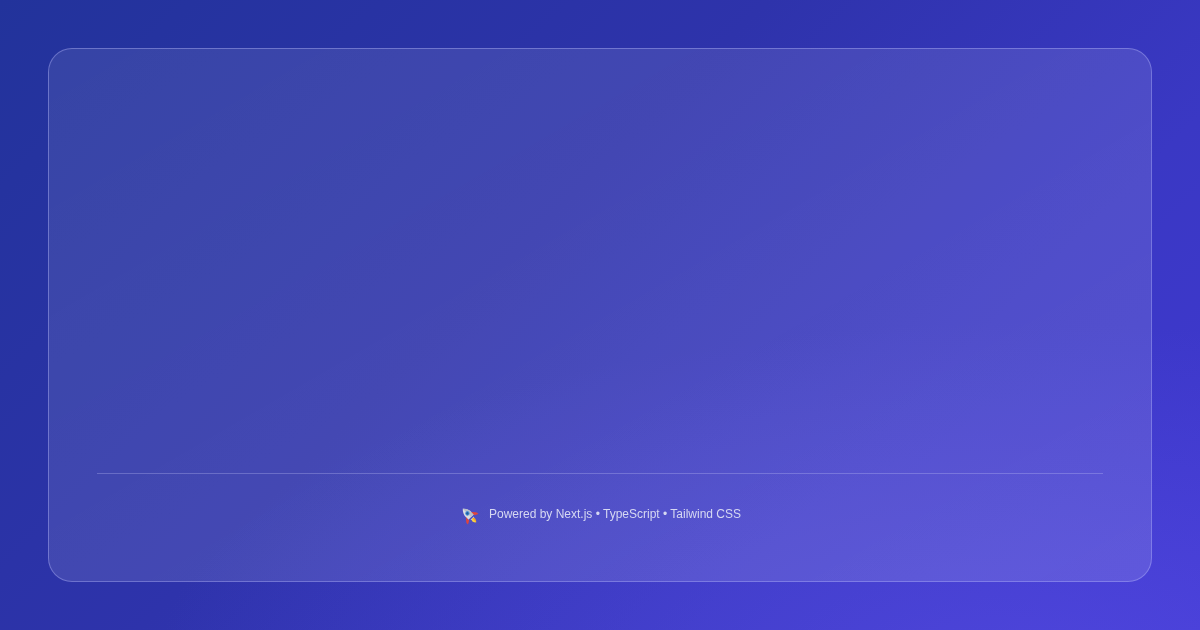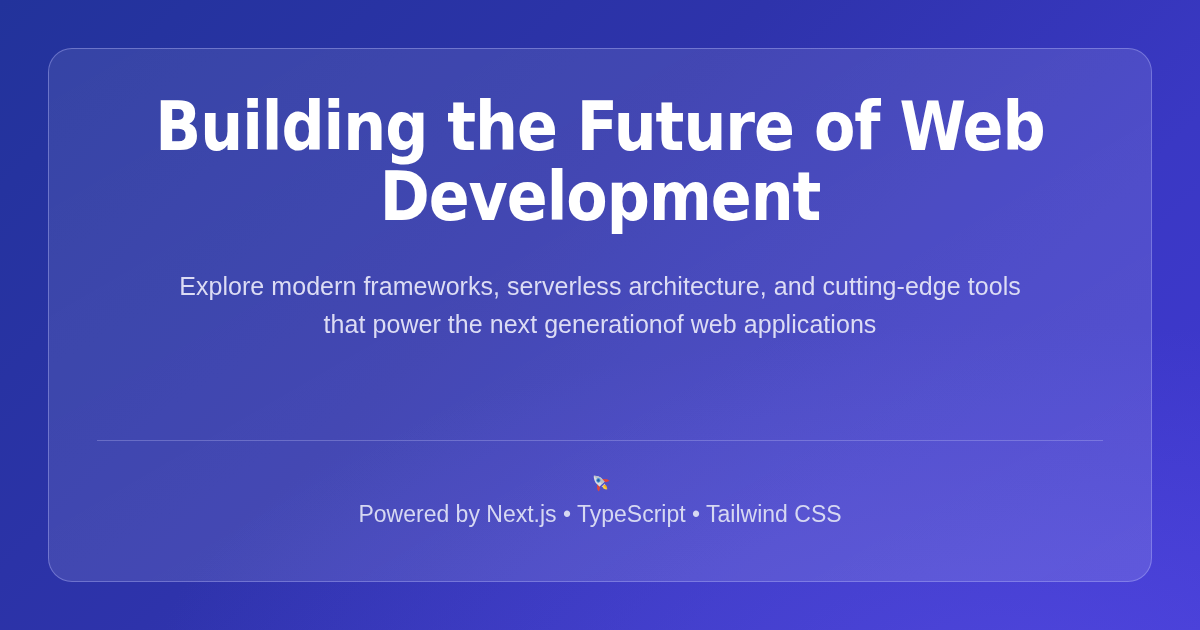--- a/index.html
+++ b/index.html
@@ -84,51 +84,45 @@
 
   .hero-footer {
     flex: 0 0 auto;
     border-top: 1px solid rgba(198, 200, 250, 0.30);
     padding: 30px 0 0 0;
     margin-bottom: 52px;
     text-align: center;
   }
 
   .footer-credit {
-    font-size: 23px;
+    font-size: 12px;
     line-height: 1.2;
     color: #d6d8f2;
     font-family: "Liberation Sans", "DejaVu Sans", sans-serif;
     display: inline-flex;
     align-items: center;
     gap: 9px;
     white-space: nowrap;
-    flex-direction: column;
   }
 
   .rocket-icon {
     display: inline-block;
     width: 21px;
     height: 21px;
     flex: 0 0 auto;
     transform: translateY(1px);
   }
 </style>
 </head>
 <body>
 
 <div id="og-canvas">
 
   <div class="hero-card">
 
-    <div class="hero-main">
-      <h1 class="hero-title">Building the Future of Web Development</h1>
-
-      <p class="hero-subtitle">Explore modern frameworks, serverless architecture, and cutting-edge tools that power the next generationof web applications</p>
-    </div>
 
     <div class="hero-spacer"></div>
 
     <div class="hero-footer">
       <div class="footer-credit">
         <span class="rocket-icon">
           <svg viewBox="0 0 32 32" width="21" height="21" xmlns="http://www.w3.org/2000/svg" aria-hidden="true">
             <g transform="rotate(-45 16 16)">
               <path d="M16 1.5c3.6 3.1 5.7 7.7 5.7 12.6v5.2h-11.4v-5.2c0-4.9 2.1-9.5 5.7-12.6z" fill="#d9dde3"></path>
               <path d="M16 1.5c3.6 3.1 5.7 7.7 5.7 12.6v5.2H16z" fill="#b9c0c9"></path>

